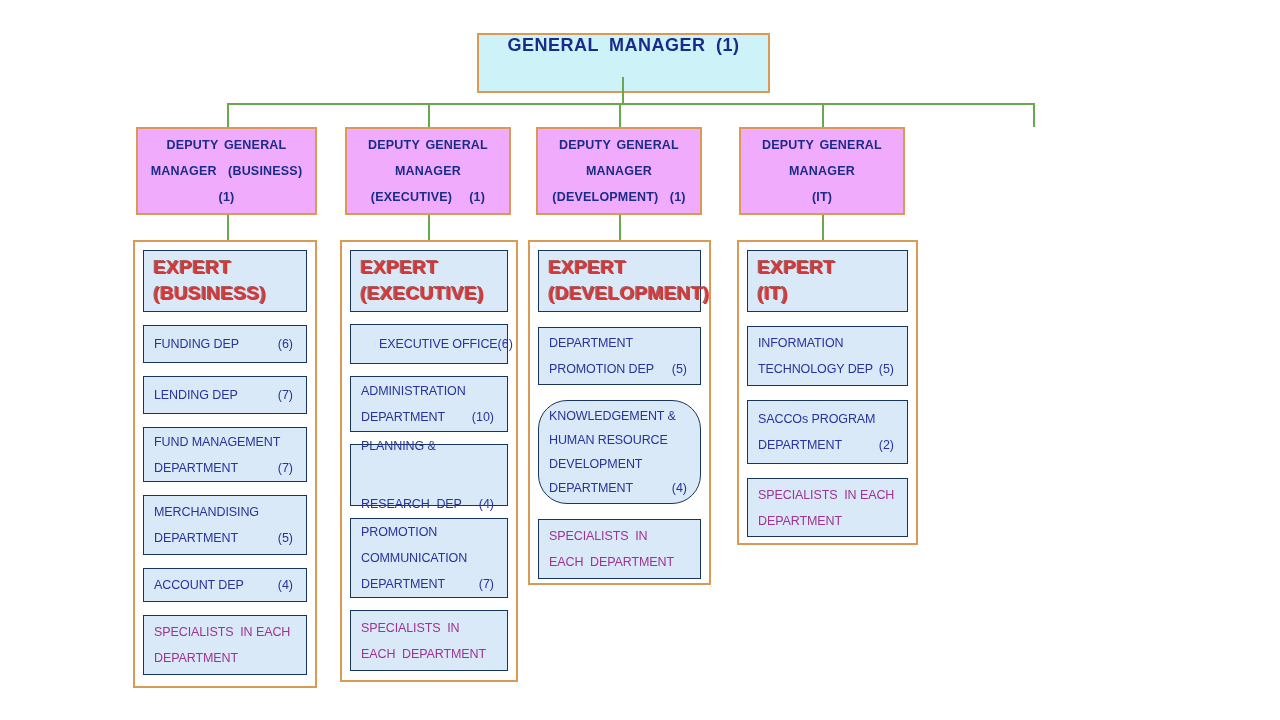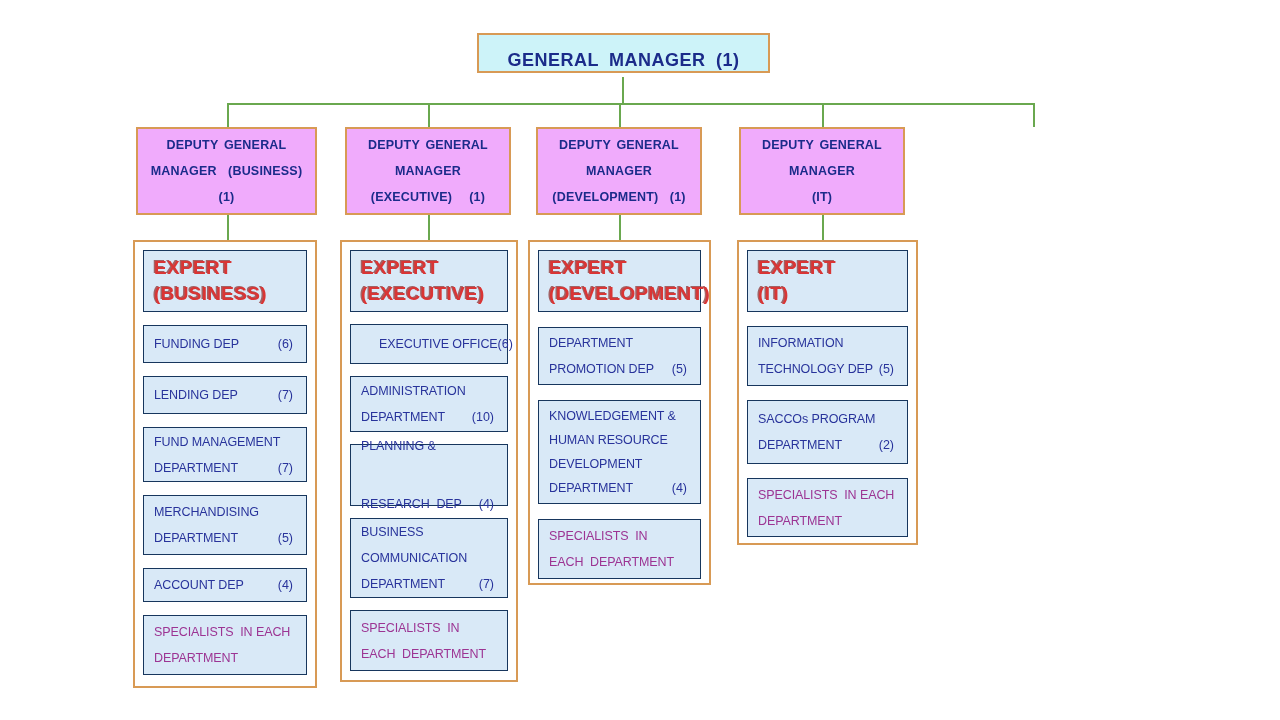--- a/index.html
+++ b/index.html
@@ -5,23 +5,23 @@
   * { margin:0; padding:0; box-sizing:border-box; }
   body { background:#ffffff; font-family:"Liberation Sans", sans-serif; }
   .canvas { position:relative; width:1280px; height:720px; background:#fff; overflow:hidden; }
 
   
   .vline { position:absolute; width:1.5px; background:#6aa84f; }
   .hline { position:absolute; height:1.5px; background:#6aa84f; }
 
   
   .gm-box {
-    position:absolute; left:477px; top:33px; width:293px; height:40px;
+    position:absolute; left:477px; top:33px; width:293px; height:60px;
     background:#cdf3f9; border:2px solid #d89a55;
-    display:flex; align-items:flex-end; justify-content:center;
+    display:flex; align-items:flex-start; justify-content:center;
     font-size:18px; font-weight:bold; color:#1b2b8a;
     letter-spacing:.5px; word-spacing:5px; white-space:pre;
   }
 
   
   .dep-box {
     position:absolute; top:127px; height:88px;
     background:#f0abfc; border:2px solid #d89a55;
     display:flex; flex-direction:column; justify-content:center; align-items:center;
   }
@@ -187,21 +187,21 @@
           <span class="txt">PLANNING &amp;</span>
           <span class="cnt"></span>
         </div>
       <div class="line">
           <span class="txt">RESEARCH  DEP</span>
           <span class="cnt">(4)</span>
         </div>
     </div>
     <div class="box" style="height:80px;">
       <div class="line">
-          <span class="txt">BUSINESS</span>
+          <span class="txt">PROMOTION</span>
           <span class="cnt"></span>
         </div>
       <div class="line">
           <span class="txt">COMMUNICATION</span>
           <span class="cnt"></span>
         </div>
       <div class="line">
           <span class="txt">DEPARTMENT</span>
           <span class="cnt">(7)</span>
         </div>
@@ -232,21 +232,21 @@
     <div class="box" style="height:58px;">
       <div class="line">
           <span class="txt">DEPARTMENT</span>
           <span class="cnt"></span>
         </div>
       <div class="line">
           <span class="txt">PROMOTION DEP</span>
           <span class="cnt">(5)</span>
         </div>
     </div>
-    <div class="box tight" style="height:104px; padding:2px 10px;">
+    <div class="box tight" style="height:104px; padding:2px 10px;border-radius:29px;">
       <div class="line">
           <span class="txt">KNOWLEDGEMENT &amp;</span>
           <span class="cnt"></span>
         </div>
       <div class="line">
           <span class="txt">HUMAN RESOURCE</span>
           <span class="cnt"></span>
         </div>
       <div class="line">
           <span class="txt">DEVELOPMENT</span>

